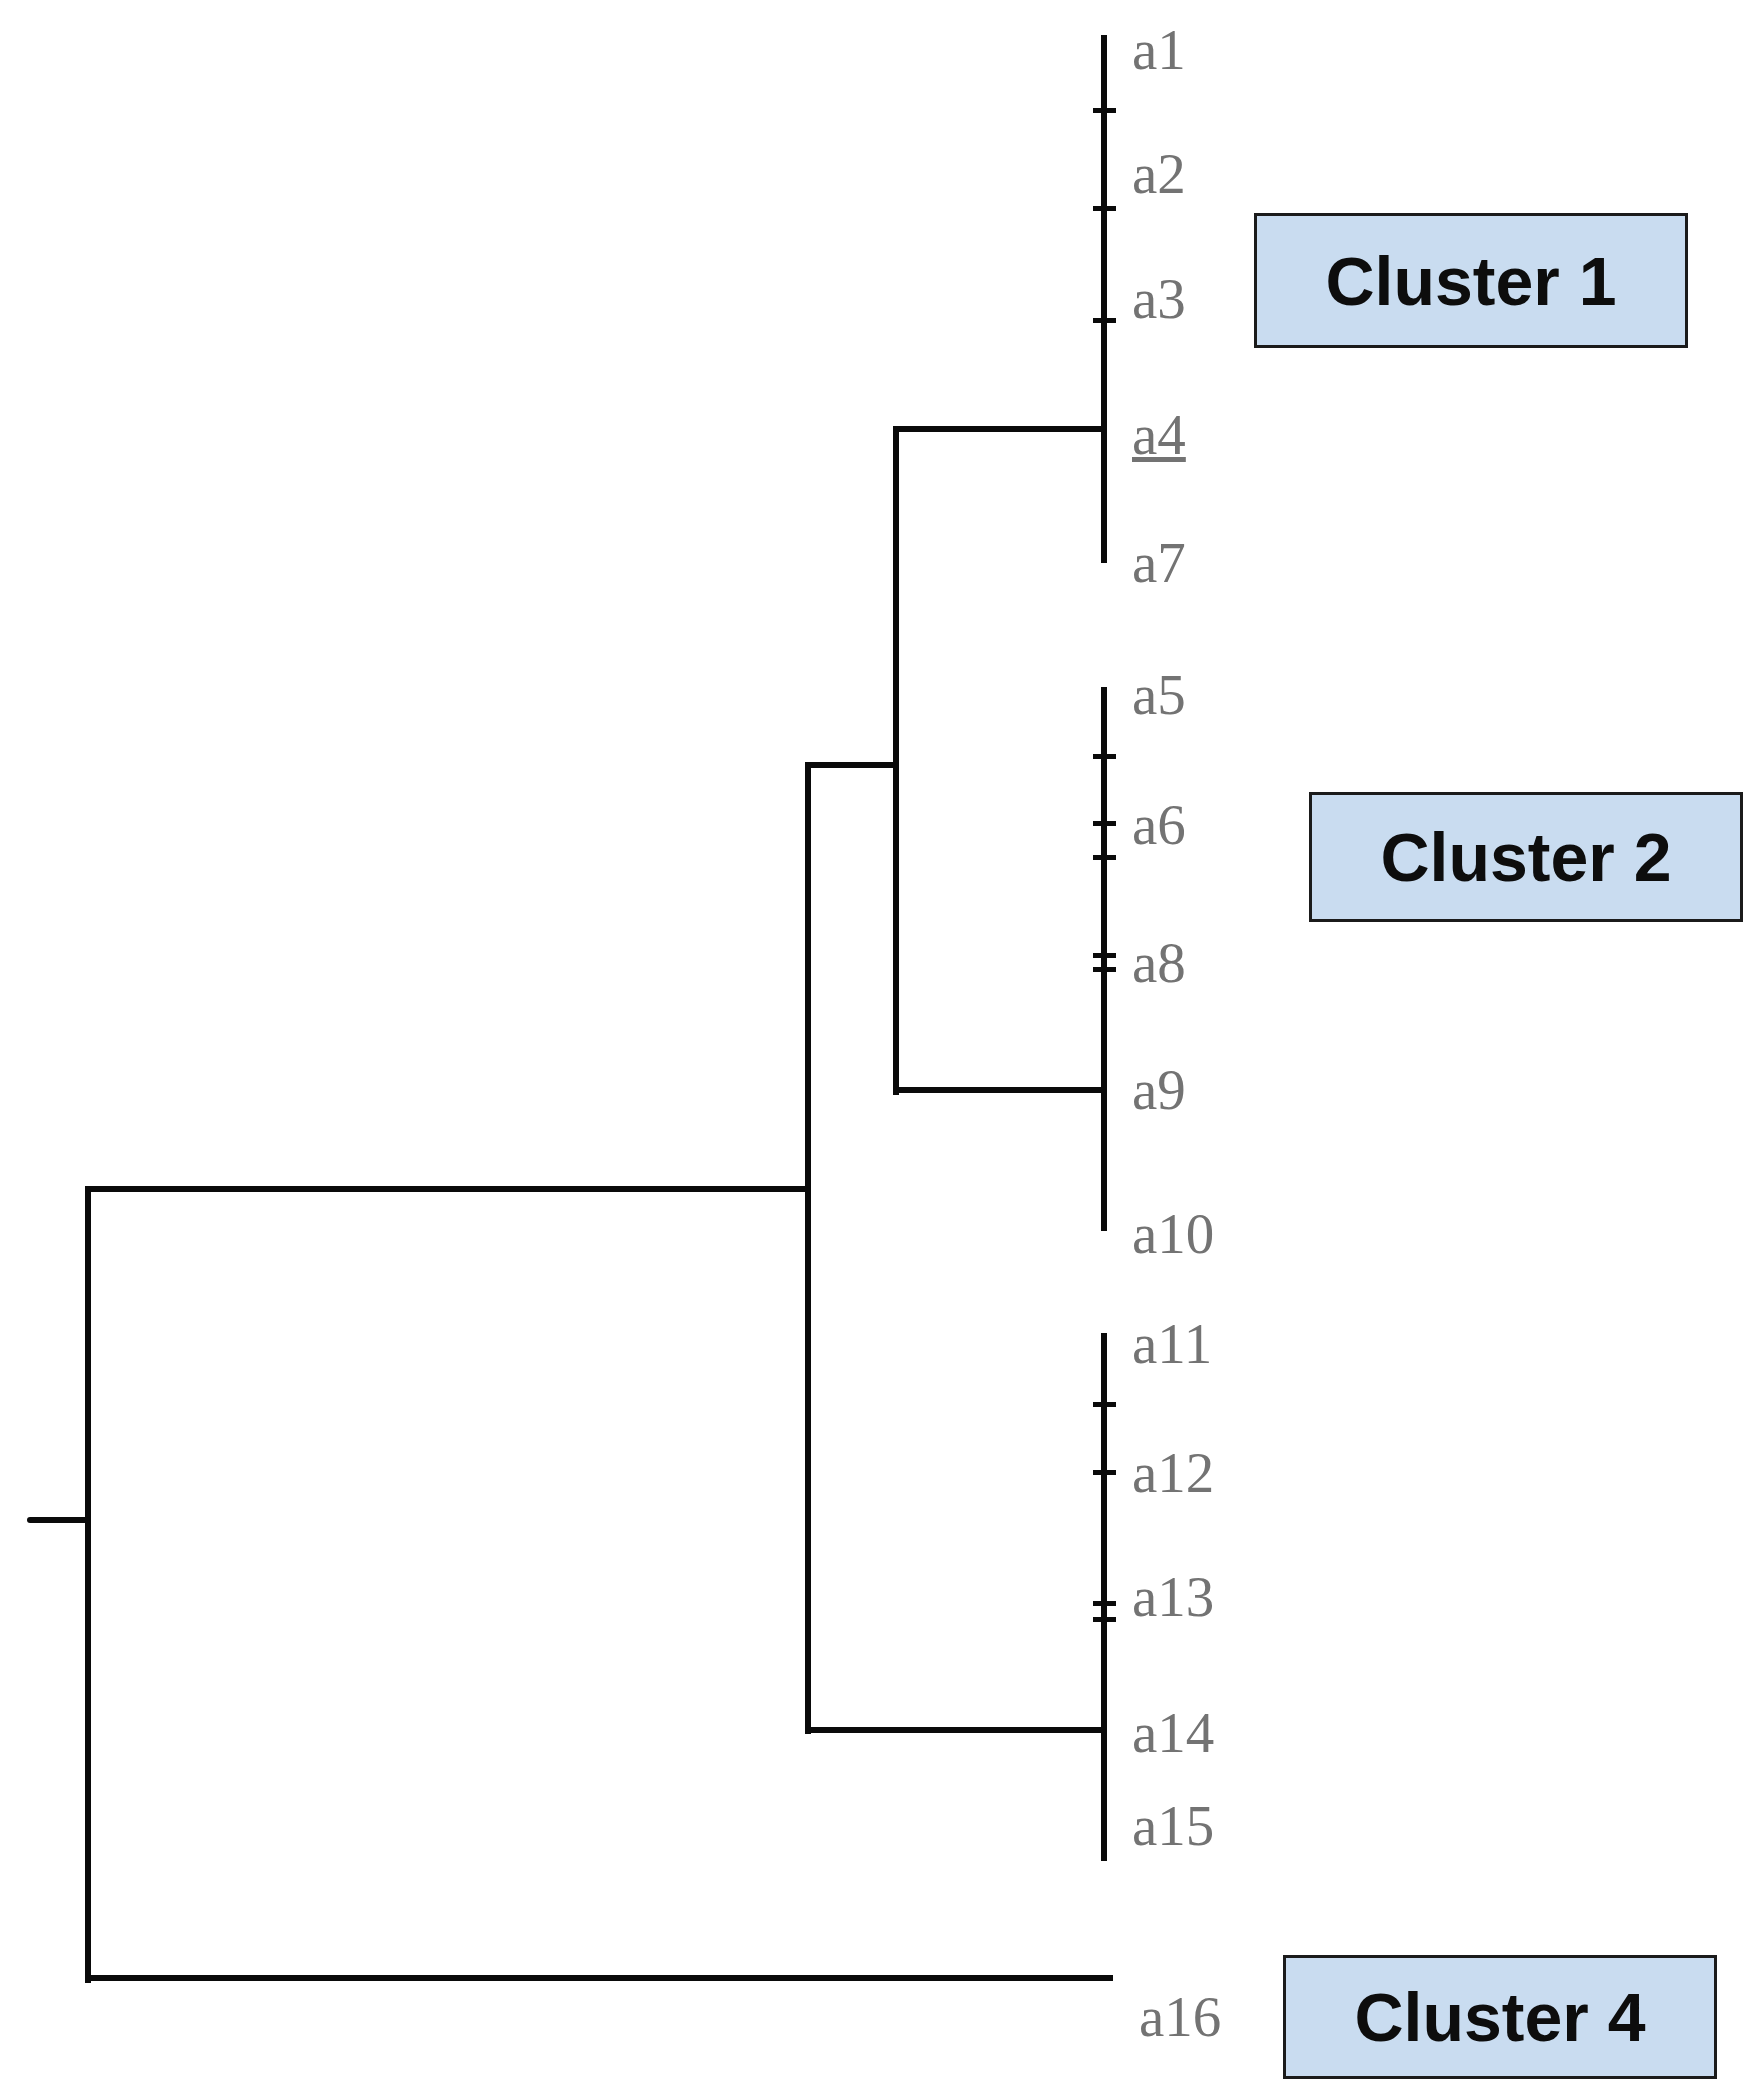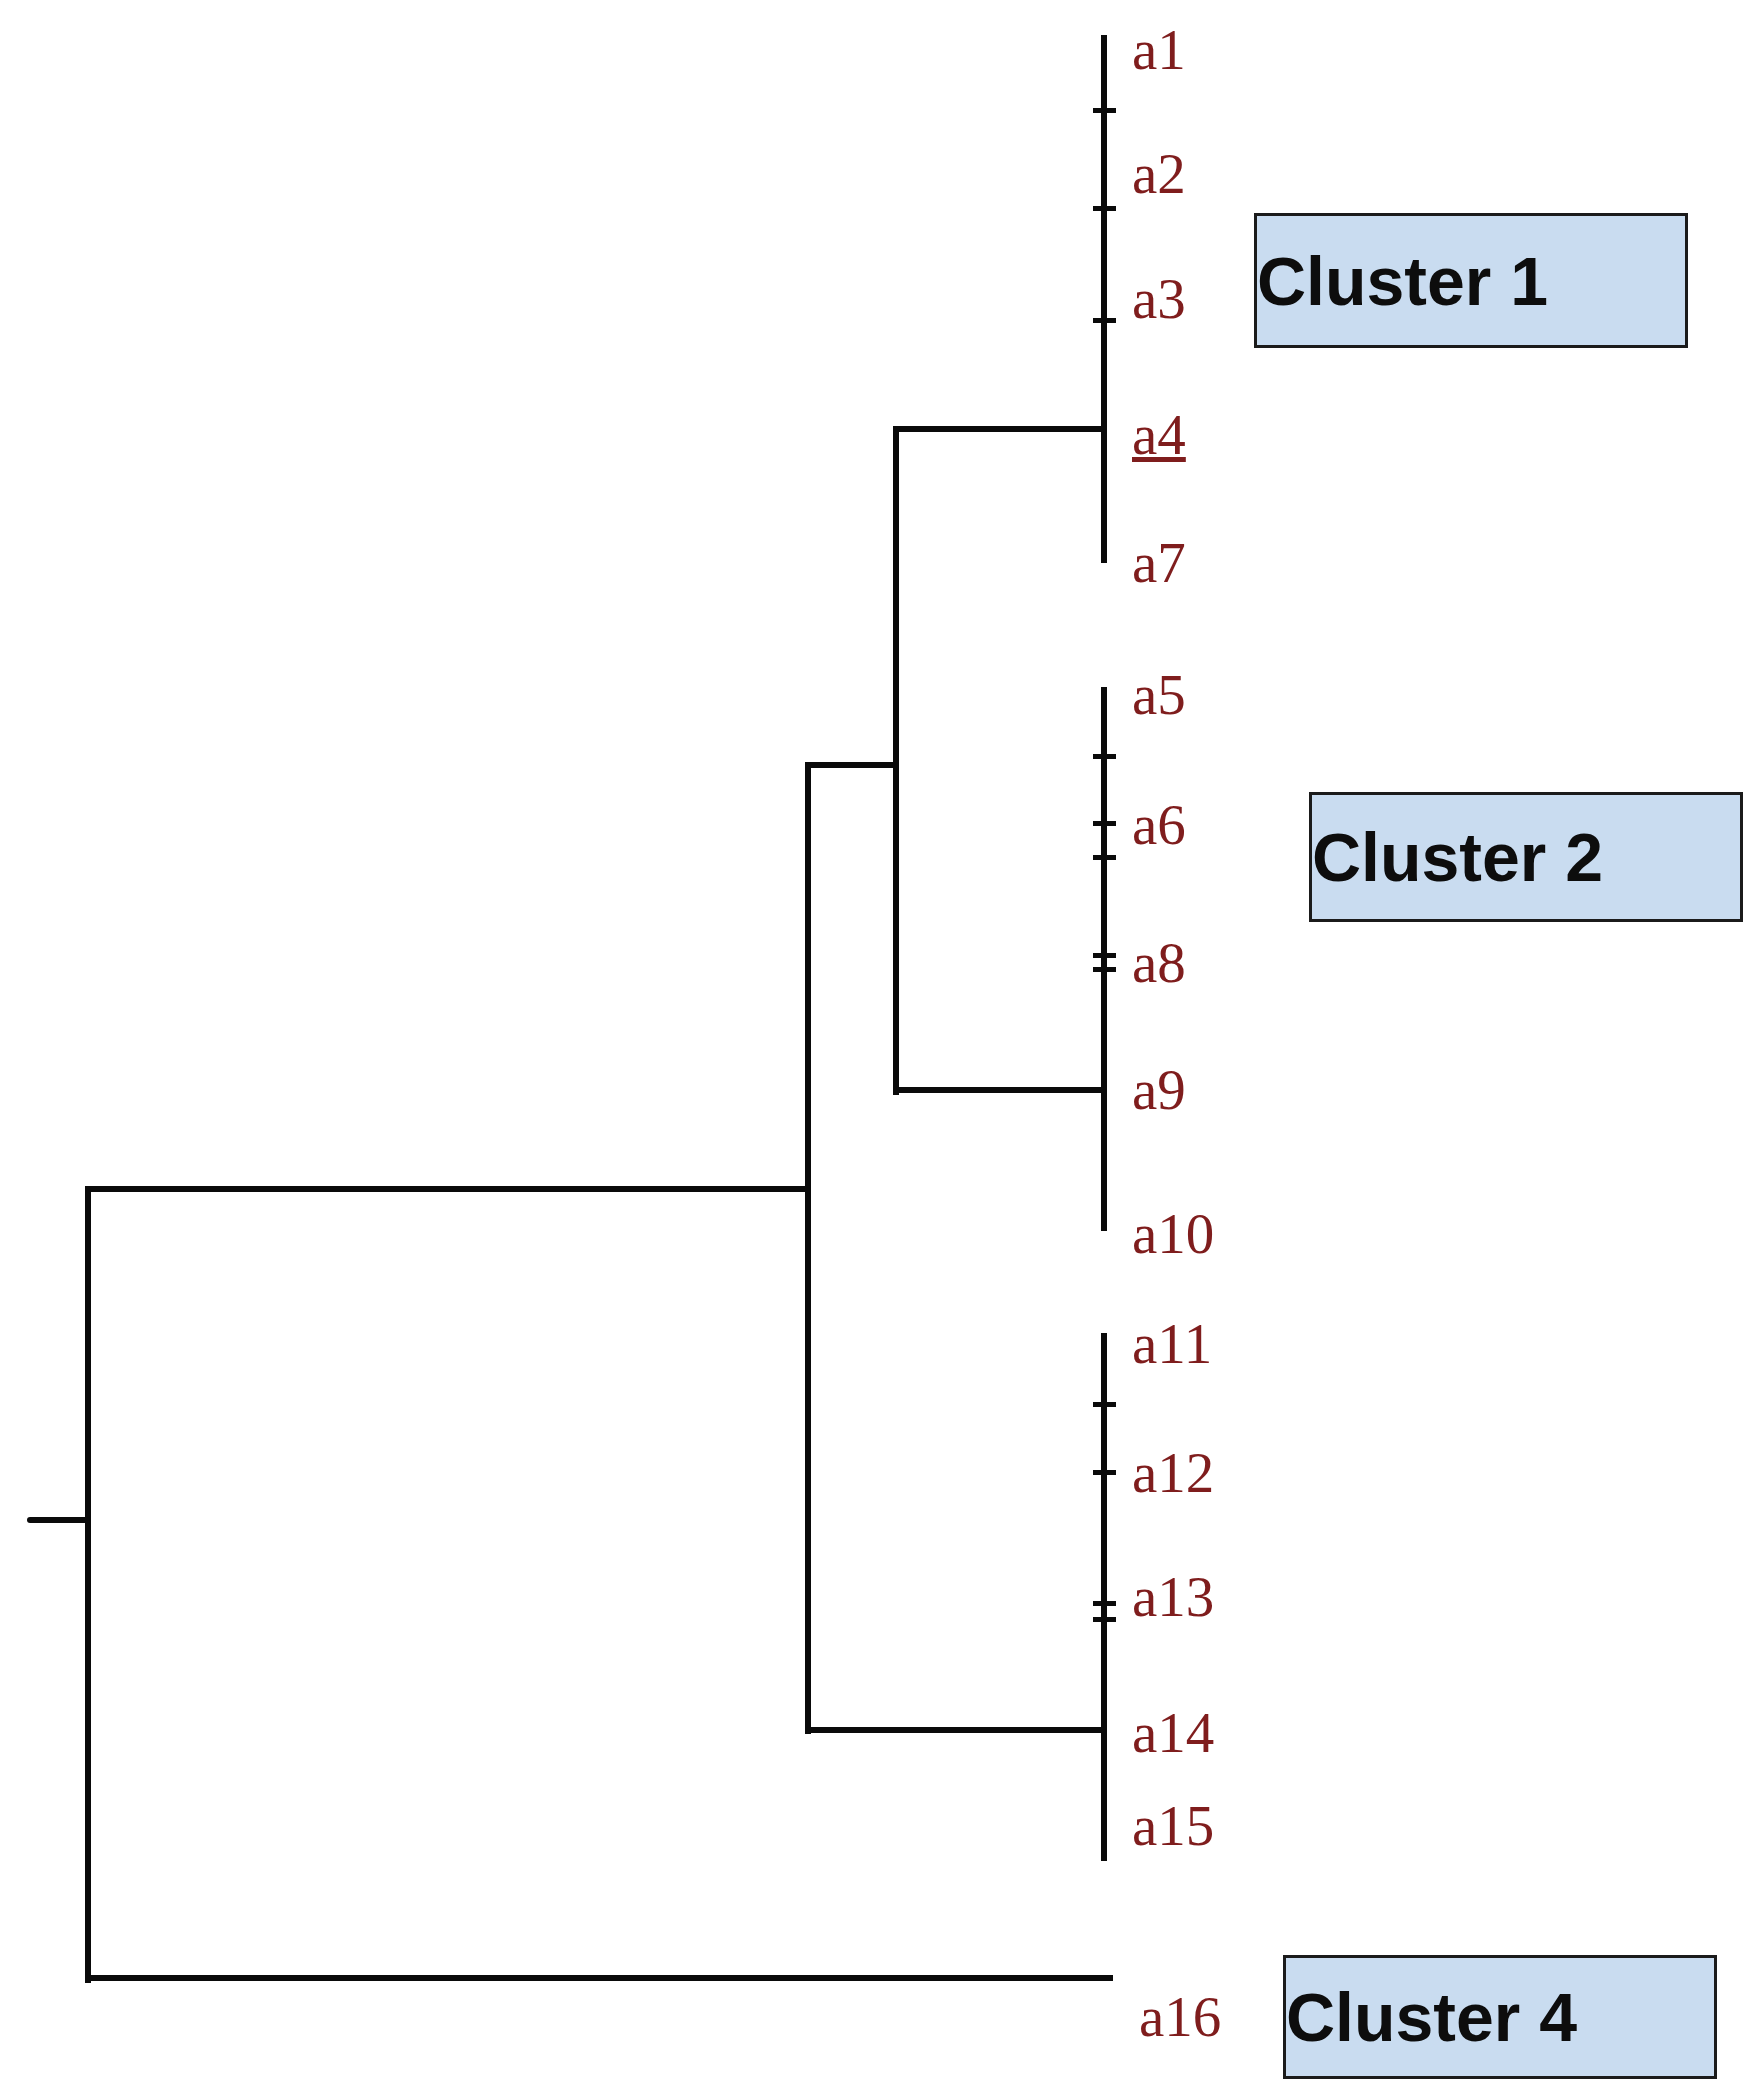--- a/index.html
+++ b/index.html
@@ -20,31 +20,31 @@
     background: #0a0a0a;
     width: 23.4px;
     height: 5.2px;
   }
   .leaf-label {
     position: absolute;
     left: 1132px;
     font-family: "Liberation Serif", serif;
     font-size: 57px;
     line-height: 68px;
-    color: #7f1d1d;
+    color: #737373;
     white-space: nowrap;
   }
   .cluster-box {
     position: absolute;
     width: 434px;
     background: #c9dcf0;
     border: 3.3px solid #1b1b1b;
     display: flex;
     align-items: center;
-    justify-content: flex-start;
+    justify-content: center;
     box-sizing: border-box;
   }
   .cluster-box .cluster-text {
     font-family: "Liberation Sans", sans-serif;
     font-weight: bold;
     font-size: 68px;
     color: #0d0d0d;
     white-space: nowrap;
   }
 </style>

